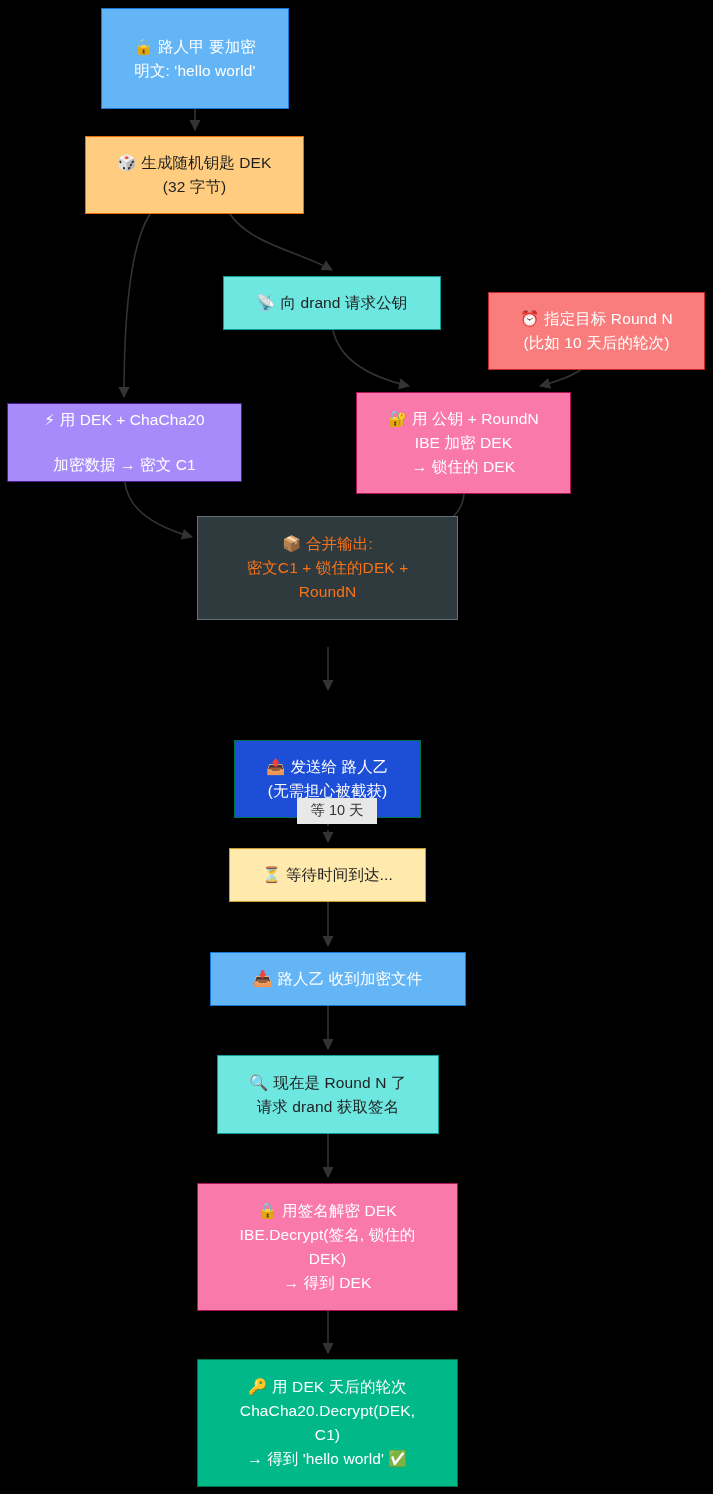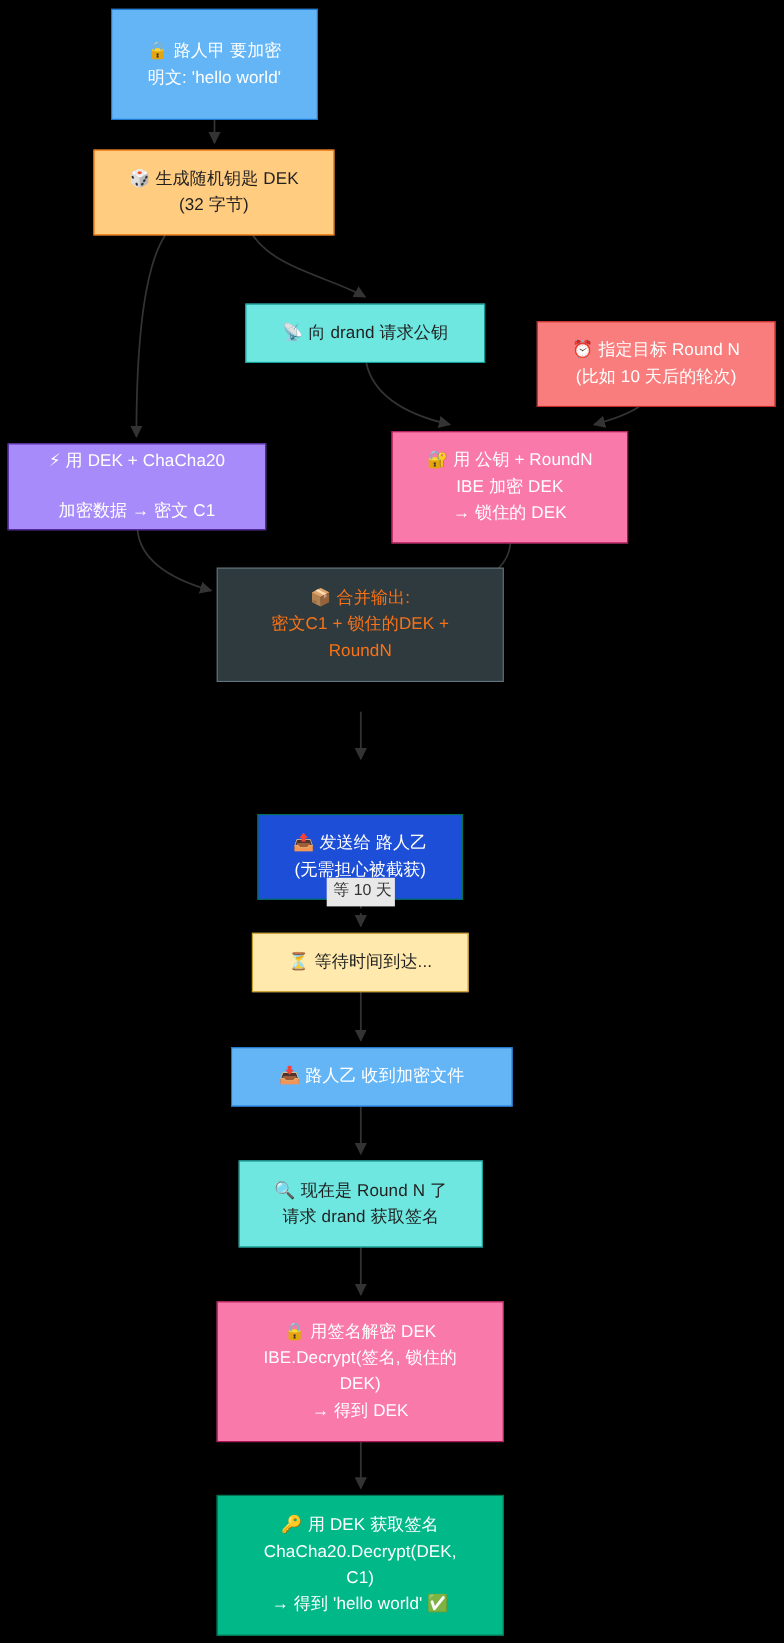--- a/index.html
+++ b/index.html
@@ -95,19 +95,19 @@
       <div class="node" style="left: 223px; top: 276px; width: 218px; height: 54px; background: rgb(110, 231, 224); border-color: rgb(17, 155, 148); color: rgb(31, 31, 31);"><span class="ln">📡 向 drand 请求公钥</span></div>
       <div class="node" style="left: 488px; top: 252px; width: 217px; height: 78px; background: rgb(250, 125, 125); border-color: rgb(198, 40, 40); color: rgb(255, 255, 255); margin-top: 40px;"><span class="ln">⏰ 指定目标 Round N</span><span class="ln">(比如 10 天后的轮次)</span></div>
       <div class="node" style="left: 7px; top: 403px; width: 235px; height: 79px; background: rgb(167, 139, 250); border-color: rgb(76, 29, 149); color: rgb(255, 255, 255); justify-content: space-between;"><span class="ln">⚡ 用 DEK + ChaCha20</span><span class="ln">加密数据 → 密文 C1</span></div>
       <div class="node" style="left: 356px; top: 392px; width: 215px; height: 102px; background: rgb(250, 121, 171); border-color: rgb(173, 20, 87); color: rgb(255, 255, 255);"><span class="ln">🔐 用 公钥 + RoundN</span><span class="ln">IBE 加密 DEK</span><span class="ln">→ 锁住的 DEK</span></div>
       <div class="node" style="left: 197px; top: 516px; width: 261px; height: 104px; background: rgb(47, 58, 63); border-color: rgb(96, 116, 124); color: #f97316;"><span class="ln">📦 合并输出:</span><span class="ln">密文C1 + 锁住的DEK +</span><span class="ln">RoundN</span></div>
       <div class="node" style="left: 234px; top: 696px; width: 187px; height: 78px; background: #1d4ed8; border-color: rgb(0, 112, 79); color: rgb(255, 255, 255); margin-top: 44px;"><span class="ln">📤 发送给 路人乙</span><span class="ln">(无需担心被截获)</span></div>
       <div class="node" style="left: 229px; top: 848px; width: 197px; height: 54px; background: rgb(255, 233, 172); border-color: rgb(200, 155, 43); color: rgb(31, 31, 31);"><span class="ln">⏳ 等待时间到达...</span></div>
       <div class="node" style="left: 210px; top: 952px; width: 256px; height: 54px; background: rgb(100, 181, 246); border-color: rgb(25, 118, 210); color: rgb(255, 255, 255);"><span class="ln">📥 路人乙 收到加密文件</span></div>
       <div class="node" style="left: 217px; top: 1055px; width: 222px; height: 79px; background: rgb(110, 231, 224); border-color: rgb(17, 155, 148); color: rgb(31, 31, 31);"><span class="ln">🔍 现在是 Round N 了</span><span class="ln">请求 drand 获取签名</span></div>
       <div class="node" style="left: 197px; top: 1183px; width: 261px; height: 128px; background: rgb(250, 121, 171); border-color: rgb(173, 20, 87); color: rgb(255, 255, 255);"><span class="ln">🔒 用签名解密 DEK</span><span class="ln">IBE.Decrypt(签名, 锁住的</span><span class="ln">DEK)</span><span class="ln">→ 得到 DEK</span></div>
-      <div class="node" style="left: 197px; top: 1359px; width: 261px; height: 128px; background: rgb(0, 184, 136); border-color: rgb(0, 112, 79); color: rgb(255, 255, 255);"><span class="ln">🔑 用 DEK 获取签名</span><span class="ln">ChaCha20.Decrypt(DEK,</span><span class="ln">C1)</span><span class="ln">→ 得到 'hello world' ✅</span></div>
+      <div class="node" style="left: 197px; top: 1359px; width: 261px; height: 128px; background: rgb(0, 184, 136); border-color: rgb(0, 112, 79); color: rgb(255, 255, 255);"><span class="ln">🔑 用 DEK 天后的轮次</span><span class="ln">ChaCha20.Decrypt(DEK,</span><span class="ln">C1)</span><span class="ln">→ 得到 'hello world' ✅</span></div>
     </div>
   <div id="labels-layer">
-      <div class="edge-label" style="left: 297px; top: 798px; width: 62px; height: 26px;">等 10 天</div>
+      <div class="edge-label" style="left: 297px; top: 798px; width: 80px; height: 26px;">等 10 天</div>
     </div>
 
 </div>
 
 </body></html>

